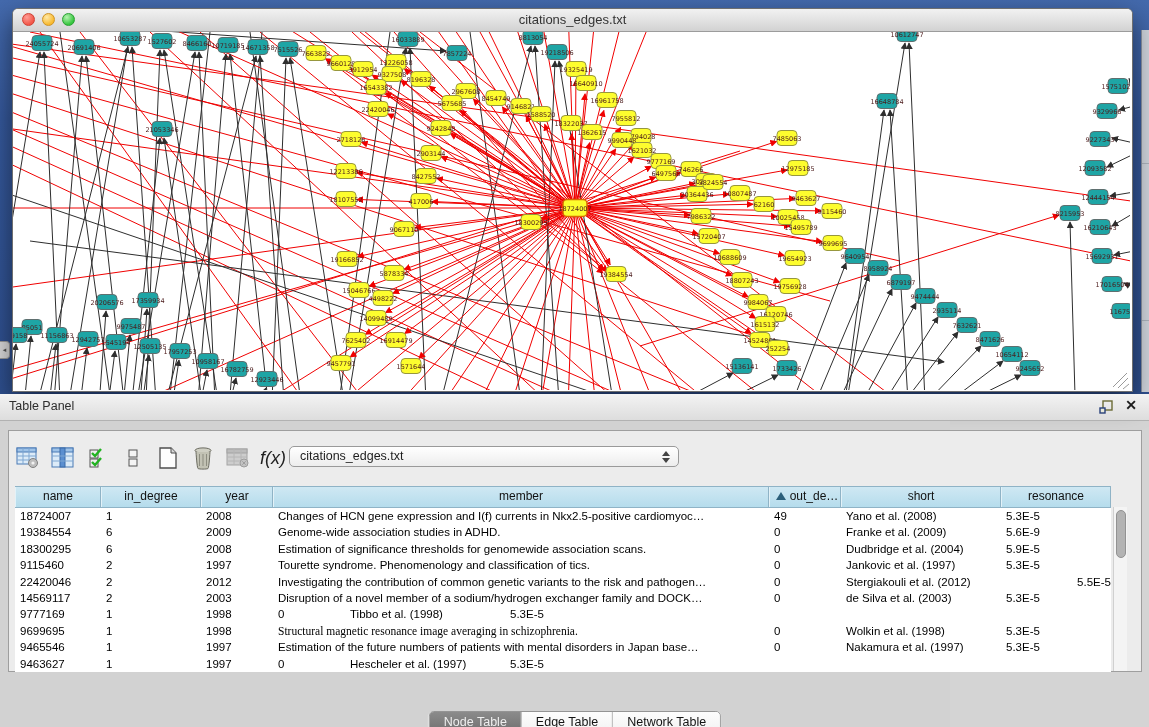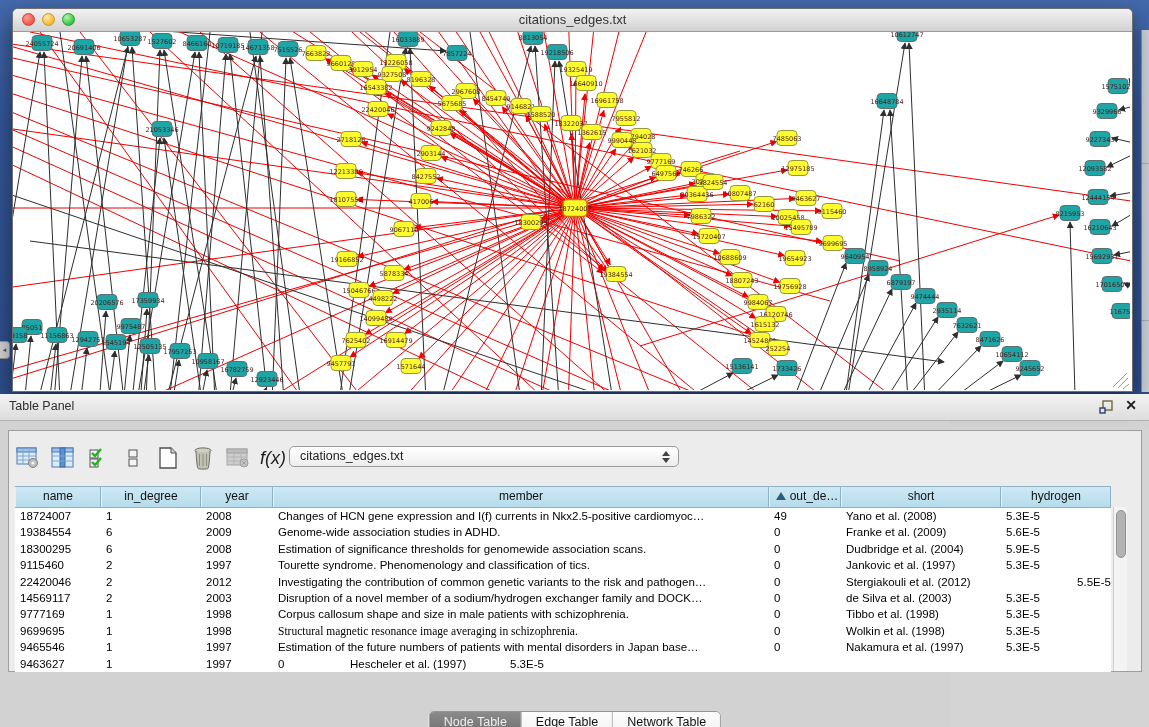--- a/index.html
+++ b/index.html
@@ -861,40 +861,40 @@
       </div>
 
       <div class="grid">
         <div class="grid-head" id="grid-head">
             <div class="gh-cell" style="width: 86px;">name</div>
             <div class="gh-cell" style="width: 100px;">in_degree</div>
             <div class="gh-cell" style="width: 72px;">year</div>
             <div class="gh-cell" style="width: 496px;">member</div>
             <div class="gh-cell sorted" style="width: 72px;"><span class="sort-tri"></span>out_de…</div>
             <div class="gh-cell" style="width: 160px;">short</div>
-            <div class="gh-cell" style="width: 110px;">hydrogen</div>
+            <div class="gh-cell" style="width: 110px;">resonance</div>
           </div>
         <div id="grid-body">
             <div class="grid-row">
               <div class="g-cell" style="width: 86px;">18724007</div>
               <div class="g-cell" style="width: 100px;">1</div>
               <div class="g-cell" style="width: 72px;">2008</div>
               <div class="g-cell" style="width: 496px;">Changes of HCN gene expression and I(f) currents in Nkx2.5-positive cardiomyoc…</div>
               <div class="g-cell" style="width: 72px;">49</div>
               <div class="g-cell" style="width: 160px;">Yano et al. (2008)</div>
               <div class="g-cell" style="width: 110px;">5.3E-5</div>
             </div>
             <div class="grid-row">
               <div class="g-cell" style="width: 86px;">19384554</div>
               <div class="g-cell" style="width: 100px;">6</div>
               <div class="g-cell" style="width: 72px;">2009</div>
               <div class="g-cell" style="width: 496px;">Genome-wide association studies in ADHD.</div>
               <div class="g-cell" style="width: 72px;">0</div>
               <div class="g-cell" style="width: 160px;">Franke et al. (2009)</div>
-              <div class="g-cell" style="width: 110px;">5.6E-5</div>
+              <div class="g-cell" style="width: 110px;">5.6E-9</div>
             </div>
             <div class="grid-row">
               <div class="g-cell" style="width: 86px;">18300295</div>
               <div class="g-cell" style="width: 100px;">6</div>
               <div class="g-cell" style="width: 72px;">2008</div>
               <div class="g-cell" style="width: 496px;">Estimation of significance thresholds for genomewide association scans.</div>
               <div class="g-cell" style="width: 72px;">0</div>
               <div class="g-cell" style="width: 160px;">Dudbridge et al. (2004)</div>
               <div class="g-cell" style="width: 110px;">5.9E-5</div>
             </div>
@@ -922,21 +922,20 @@
               <div class="g-cell" style="width: 72px;">2003</div>
               <div class="g-cell" style="width: 496px;">Disruption of a novel member of a sodium/hydrogen exchanger family and DOCK…</div>
               <div class="g-cell" style="width: 72px;">0</div>
               <div class="g-cell" style="width: 160px;">de Silva et al. (2003)</div>
               <div class="g-cell" style="width: 110px;">5.3E-5</div>
             </div>
             <div class="grid-row">
               <div class="g-cell" style="width: 86px;">9777169</div>
               <div class="g-cell" style="width: 100px;">1</div>
               <div class="g-cell" style="width: 72px;">1998</div>
-              <div class="g-cell" style="width: 496px;">Corpus callosum shape and size in male patients with schizophrenia.</div>
               <div class="g-cell" style="width: 72px;">0</div>
               <div class="g-cell" style="width: 160px;">Tibbo et al. (1998)</div>
               <div class="g-cell" style="width: 110px;">5.3E-5</div>
             </div>
             <div class="grid-row">
               <div class="g-cell" style="width: 86px;">9699695</div>
               <div class="g-cell" style="width: 100px;">1</div>
               <div class="g-cell" style="width: 72px;">1998</div>
               <div class="g-cell" style="width: 496px; font-family: Liberation Serif, serif;">Structural magnetic resonance image averaging in schizophrenia.</div>
               <div class="g-cell" style="width: 72px;">0</div>

